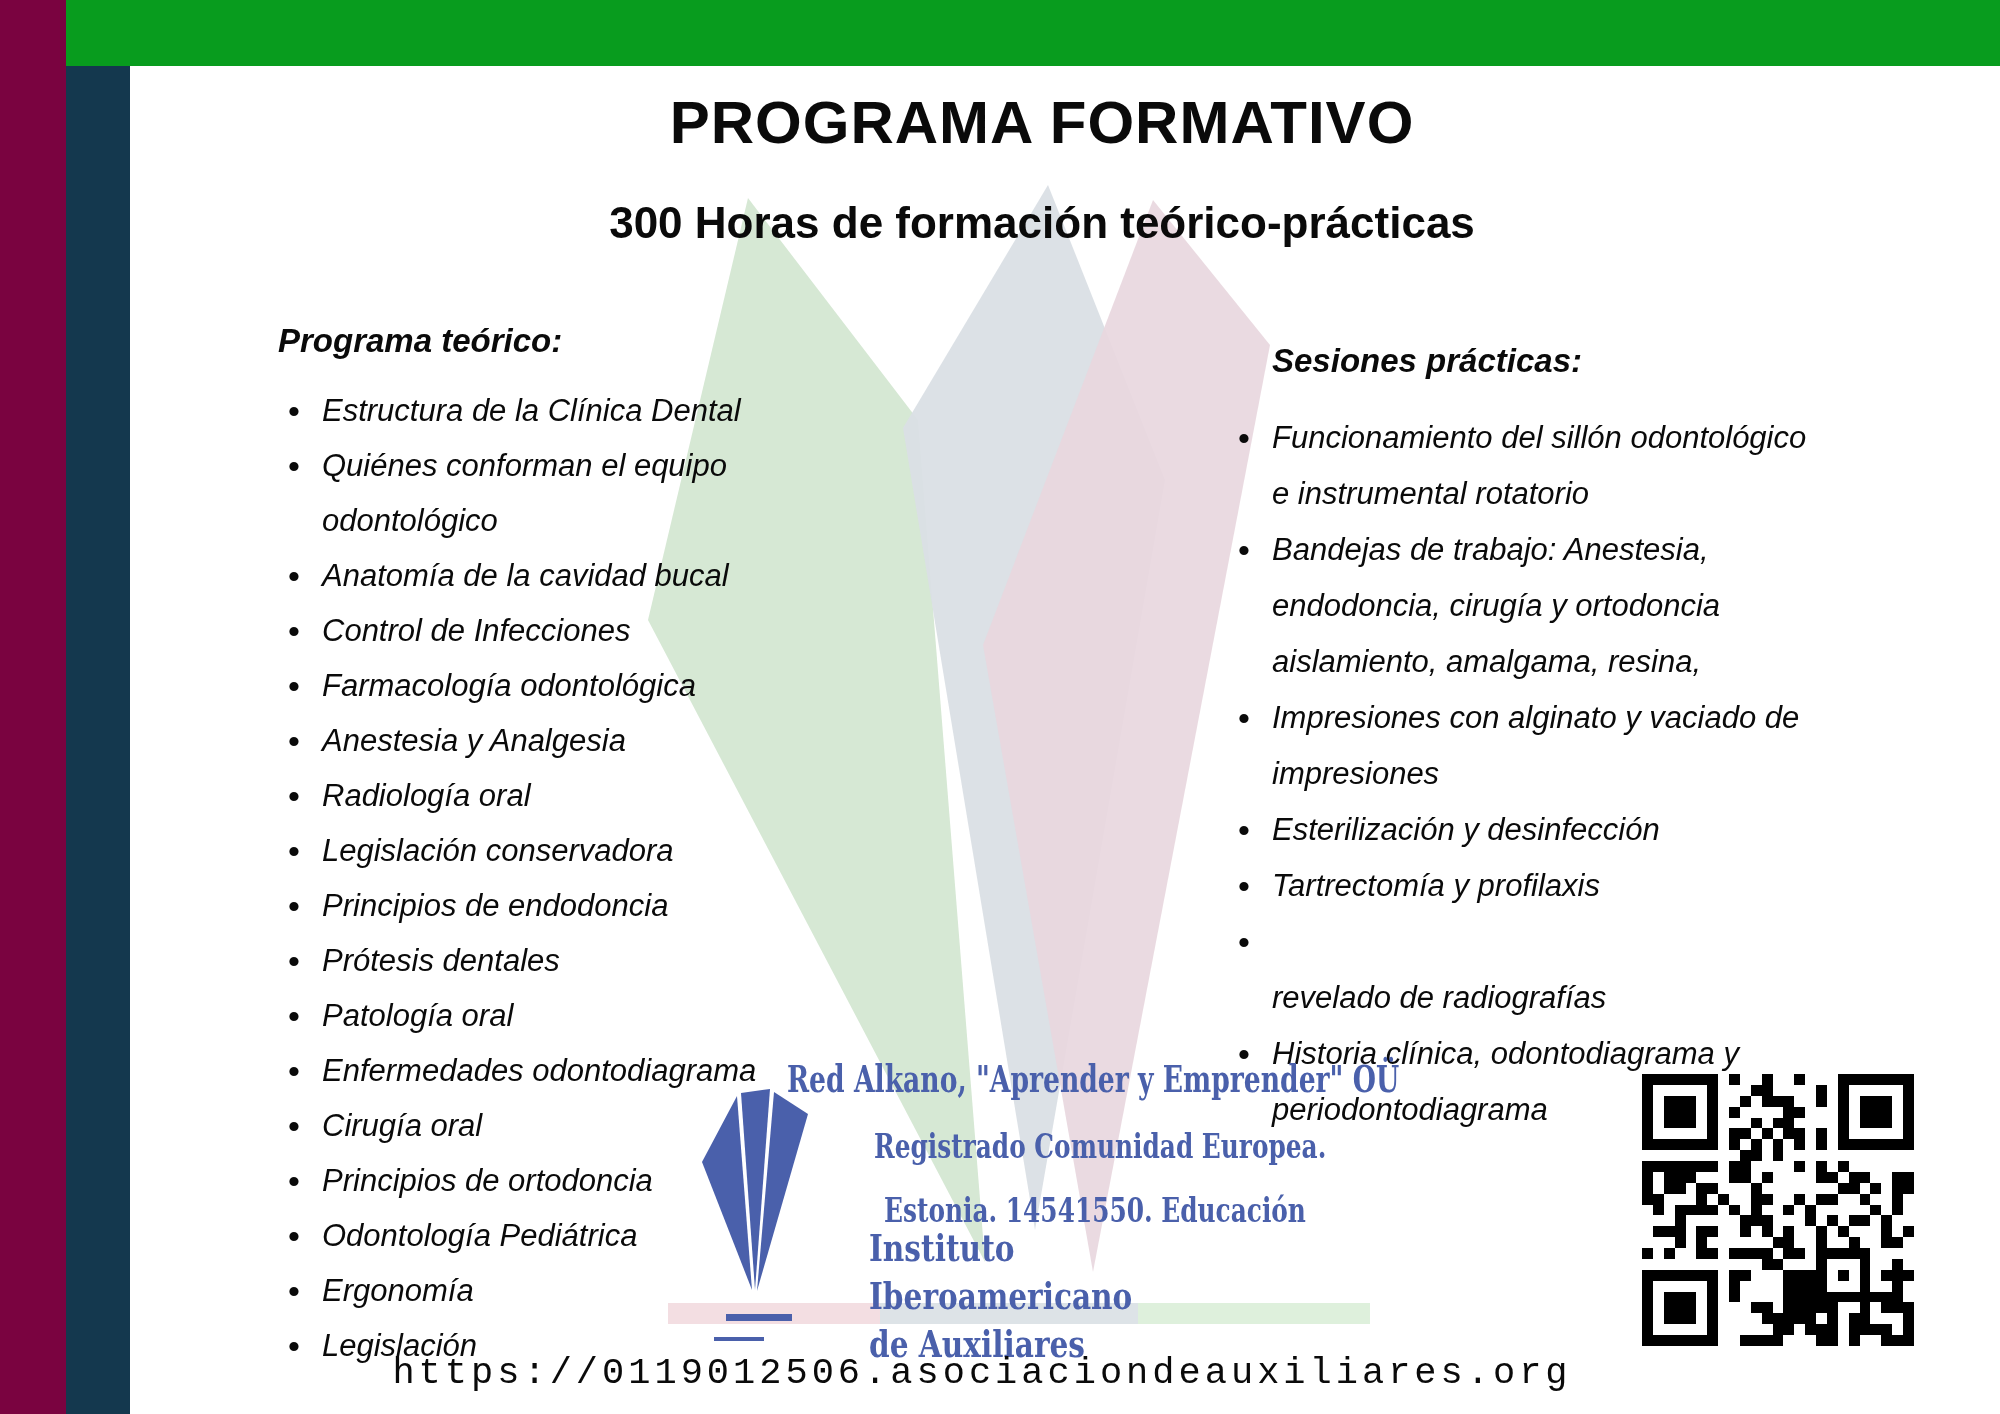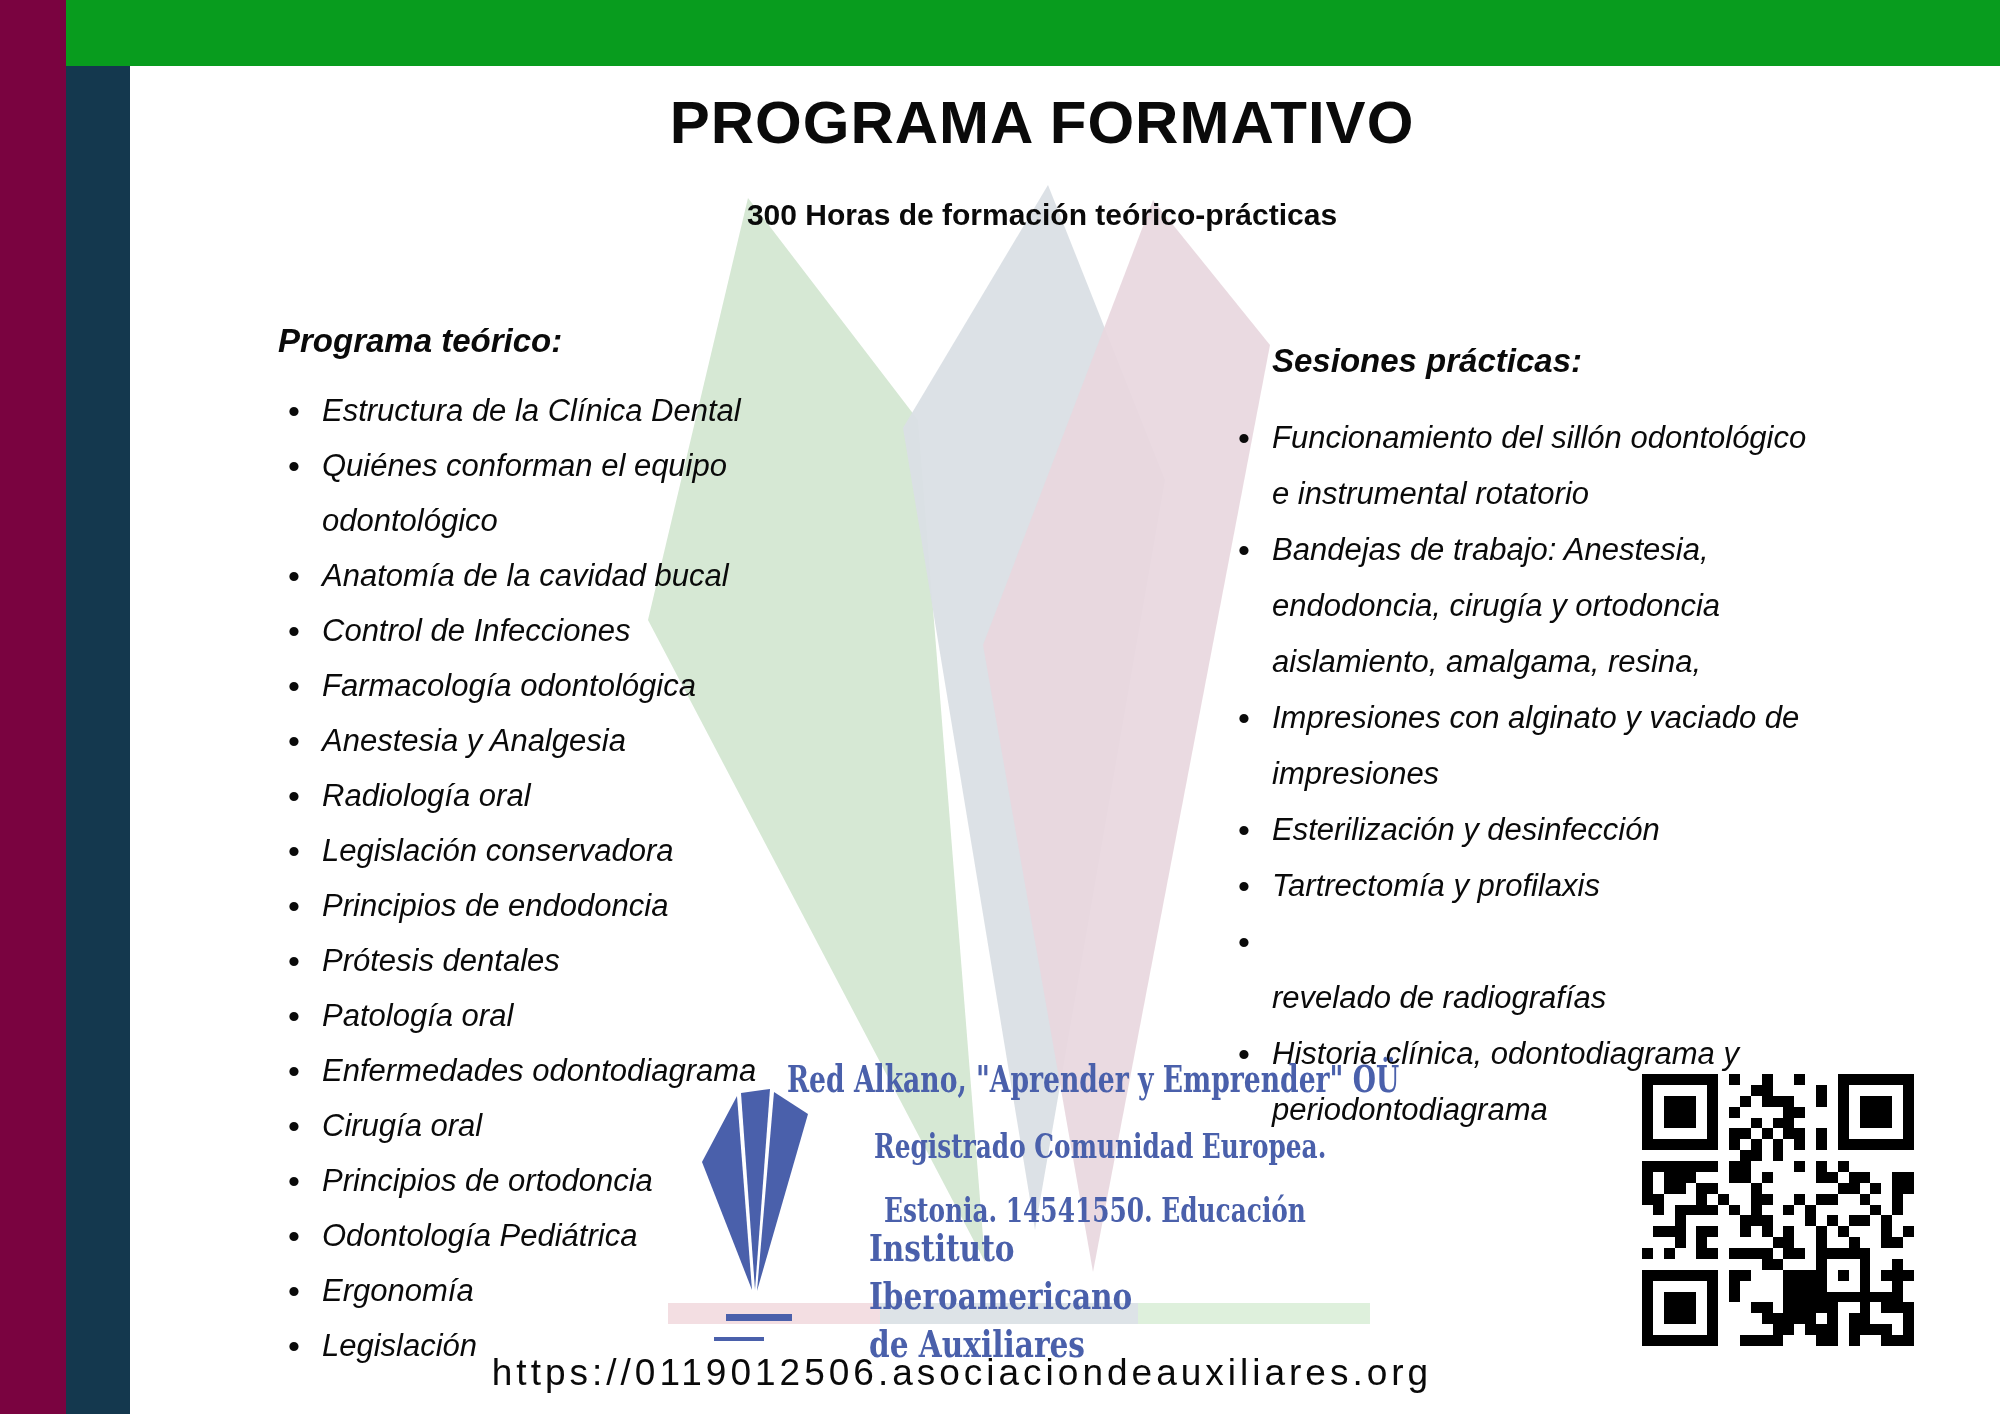--- a/index.html
+++ b/index.html
@@ -14,21 +14,21 @@
   .stripe-navy{position:absolute;left:66px;top:66px;width:64px;height:1348px;background:#14384e;}
   .topbar-green{position:absolute;left:66px;top:0;right:0;height:66px;background:#089c1e;}
 
   
   .wm{position:absolute;left:0;top:0;width:2000px;height:1414px;pointer-events:none;}
 
   
   .title{position:absolute;left:84px;top:88px;width:1916px;text-align:center;
          font-size:60px;font-weight:bold;letter-spacing:1px;white-space:nowrap;}
   .subtitle{position:absolute;left:84px;top:198px;width:1916px;text-align:center;
-            font-size:30px;font-weight:bold;white-space:nowrap;}
+            font-size:44px;font-weight:bold;white-space:nowrap;}
 
   
   .col-heading{position:absolute;font-size:33px;font-weight:bold;font-style:italic;white-space:nowrap;}
   #left-heading{left:278px;top:322px;}
   #right-heading{left:1272px;top:342px;}
 
   
   .list{position:absolute;font-style:italic;font-size:31px;}
   #left-list{left:288px;top:383px;--step:55px;}
   #right-list{left:1238px;top:410px;--step:56px;}
@@ -41,21 +41,21 @@
               white-space:nowrap;text-align:center;width:600px;}
   #stamp1{left:697px;top:1056px;font-size:38px;transform:scaleX(.70);}
   #stamp2{left:793px;top:1126px;font-size:34px;transform:scaleX(.73);}
   #stamp3{left:795px;top:1190px;font-size:34px;transform:scaleX(.73);}
   .org-line{position:absolute;left:869px;color:#4a60ab;font-family:"DejaVu Serif",serif;font-weight:bold;
             white-space:nowrap;font-size:37px;transform:scaleX(.80);transform-origin:left center;}
   #org1{top:1226px;} #org2{top:1274px;} #org3{top:1322px;}
 
   
   .url{position:absolute;left:0;top:1352px;width:1924px;text-align:center;
-       font-family:Liberation Sans, sans-serif;font-size:37px;letter-spacing:4px;white-space:nowrap;}
+       font-family:Liberation Mono, monospace;font-size:37px;letter-spacing:4px;white-space:nowrap;padding-left:20px;}
 
   
   #qr-svg{position:absolute;left:1642px;top:1074px;width:272px;height:272px;background:#fff;}
 </style>
 </head>
 <body>
 
 <div id="canvas">
 
   <div class="stripe-maroon"></div>

